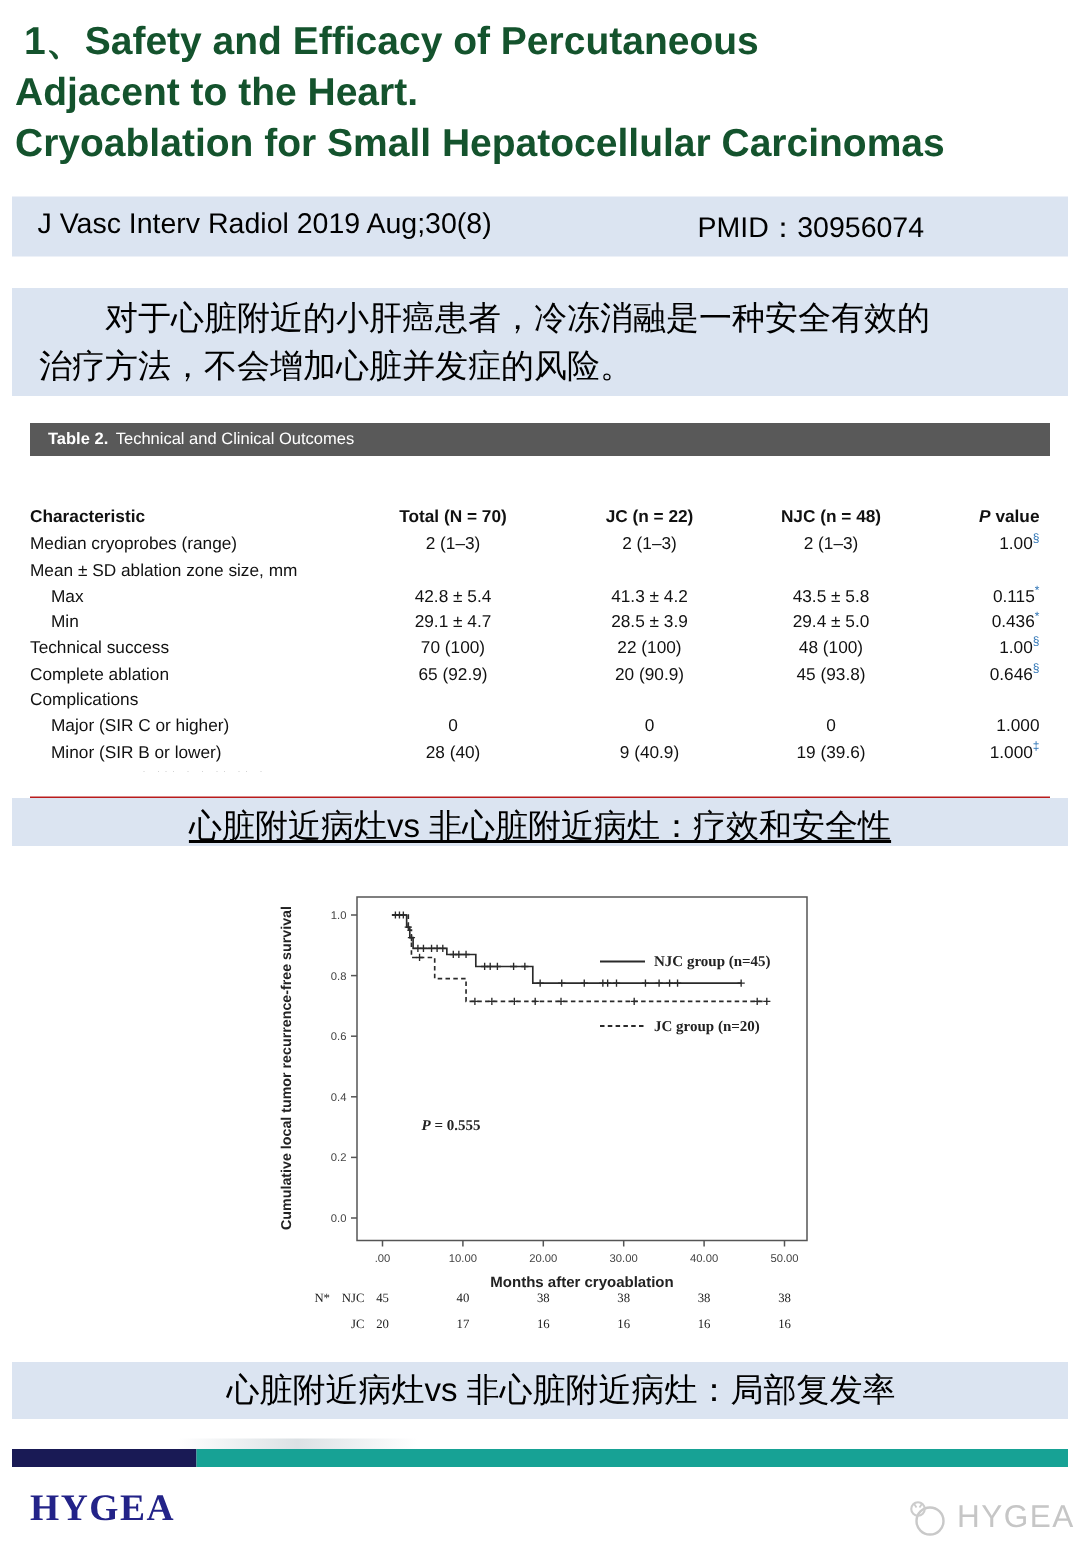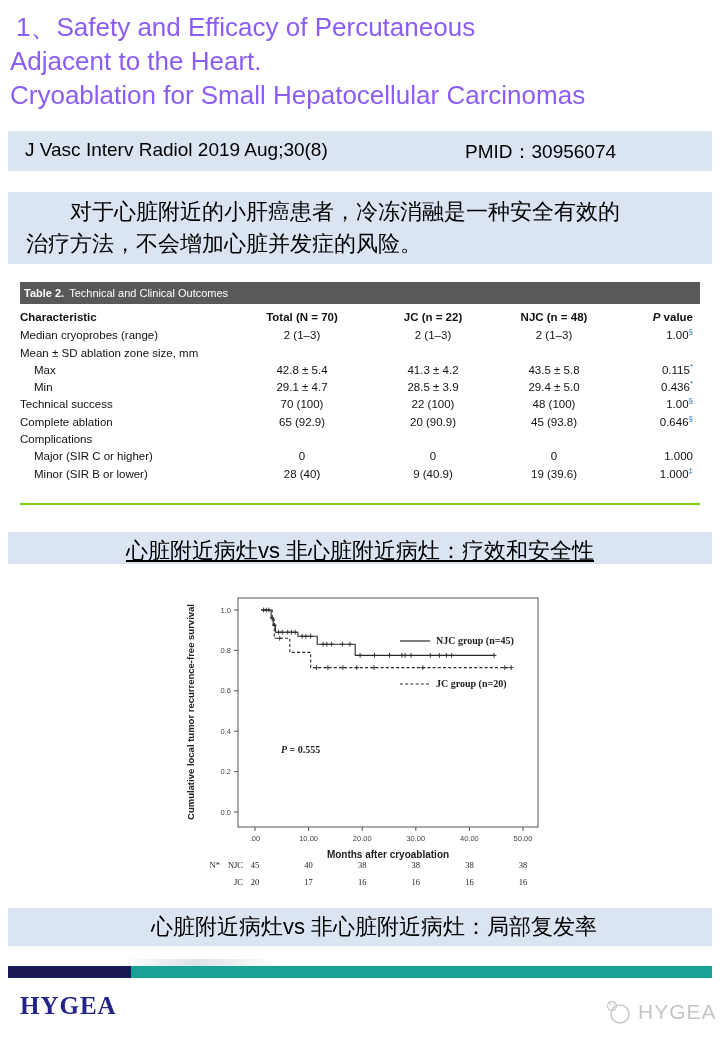--- a/index.html
+++ b/index.html
@@ -1,37 +1,37 @@
 <!DOCTYPE html>
 <html><head>
 <meta charset="utf-8">
 <style>
   html,body{margin:0;padding:0;background:#ffffff;}
   .page{position:relative;width:720px;height:1040px;background:#ffffff;overflow:hidden;
         font-family:"Liberation Sans",sans-serif;color:#000;}
   
-  .title{position:absolute;top:10px;left:10px;width:702px;font-size:26px;font-weight:400;
-         line-height:34px;color:#8b5cf6;}
+  .title{position:absolute;top:10px;left:10px;width:702px;font-size:26px;font-weight:700;
+         line-height:34px;color:#14532d;}
   .title .l1{padding-left:6px;}
   
   .lavbar{position:absolute;left:8px;width:704px;background:#dbe4f1;box-sizing:border-box;}
   .citation{top:131px;height:40px;font-size:19px;}
   .citation .journal{position:absolute;left:17px;top:8px;text-align:center;}
   .citation .pmid{position:absolute;left:457px;top:8px;}
   .summary{top:192px;height:72px;font-size:22px;line-height:32px;padding:4px 18px 12px 18px;}
   .summary .ind{text-indent:2em;}
   .banner{text-align:center;font-size:22px;}
   .banner1{top:532px;height:32px;line-height:38px;text-decoration:underline;}
   .banner2{top:908px;height:38px;line-height:38px;padding-left:28px;}
   
   .tbl{position:absolute;top:282px;left:20px;width:680px;font-size:11.5px;color:#111;}
   .tbl-caption{height:22px;line-height:22px;background:#595959;color:#fff;font-size:11px;
-               padding-left:4px;}
+               padding-left:12px;}
   .tbl-caption b{margin-right:5px;}
-  .tbl-body{border-bottom:2px solid #84cc16;padding-bottom:20px;}
+  .tbl-body{border-bottom:2px solid #b91c1c;padding-bottom:20px;margin-top:28px;}
   .trow{display:grid;grid-template-columns:200px 164px 98px 144px 74px;line-height:17.3px;}
   .thead{font-weight:700;padding:5px 0 1px 0;}
   .trow .c0{text-align:left;}
   .trow .c1,.trow .c2,.trow .c3{text-align:center;}
   .trow .c4{text-align:right;padding-right:7px;}
   .trow .ind1{padding-left:14px;}
   .psup{color:#2e74b5;font-size:8px;vertical-align:super;line-height:0;}
   .footnote{position:absolute;top:512px;left:95px;font-size:6px;color:#cccccc;letter-spacing:3px;}
   
   .chartbox{position:absolute;top:574px;left:180px;width:380px;height:330px;background:#fff;}

